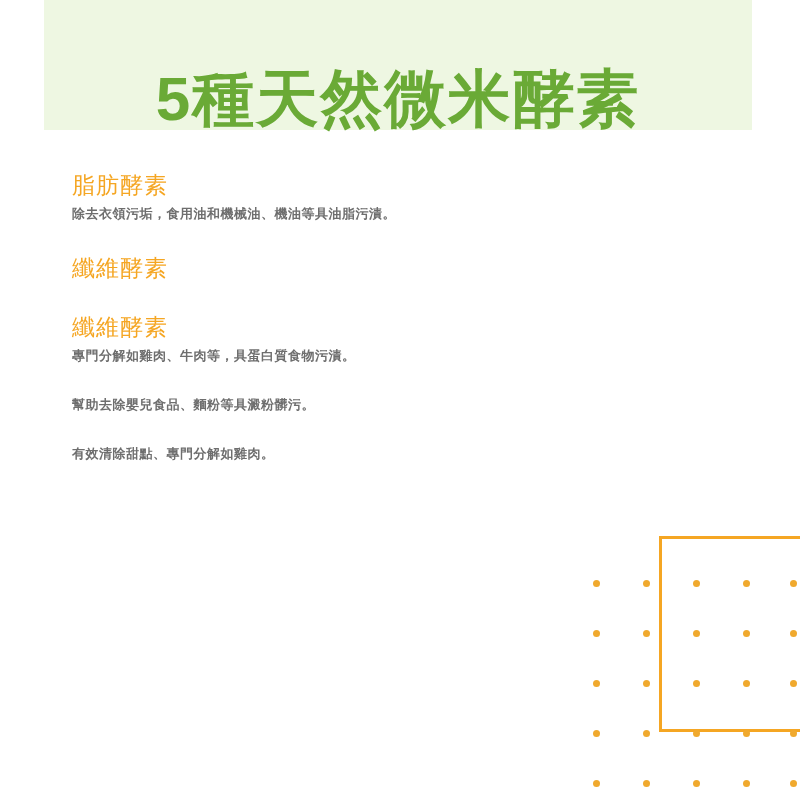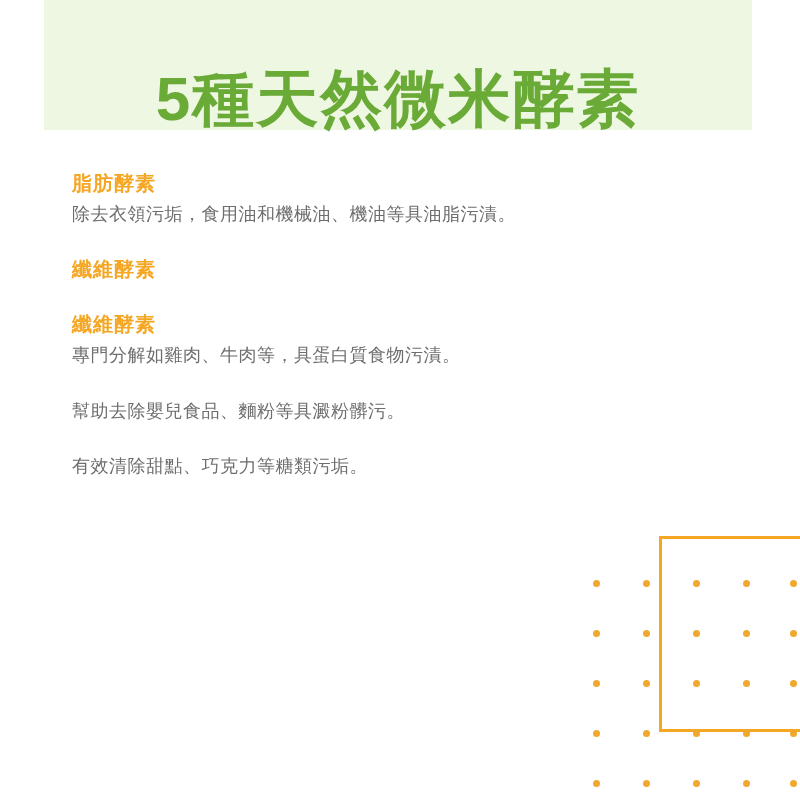--- a/index.html
+++ b/index.html
@@ -76,33 +76,34 @@
     height: 670px;
     padding: 42px 0 0 72px;
     box-sizing: border-box;
   }
   .enzyme-item {
     margin-bottom: 32px;
     position: relative;
     z-index: 2;
   }
   .enzyme-title {
-    font-size: 20px;
-    font-weight: bold;
+    font-size: 23px;
+    font-weight: normal;
     color: #f5a623;
     line-height: 1.15;
     margin: 0 0 8px 0;
     letter-spacing: 1px;
   }
   .enzyme-desc {
-    font-size: 18px;
+    font-size: 13px;
     color: #6e6e6e;
     line-height: 1.3;
     margin: 0;
     letter-spacing: 0.5px;
+    font-weight: bold;
   }
 </style>
 </head>
 <body>
 
 <div class="page">
 
   <div class="header-band">
     <div class="header-title">5種天然微米酵素</div>
   </div>
@@ -155,17 +156,17 @@
     <div class="enzyme-item">
       <p class="enzyme-title">纖維酵素</p>
       <p class="enzyme-desc">專門分解如雞肉、牛肉等，具蛋白質食物污漬。</p>
     </div>
 
     <div class="enzyme-item">
       <p class="enzyme-desc">幫助去除嬰兒食品、麵粉等具澱粉髒污。</p>
     </div>
 
     <div class="enzyme-item">
-      <p class="enzyme-desc">有效清除甜點、巧克力等糖類污垢。</p>
+      <p class="enzyme-desc">有效清除甜點、專門分解如雞肉。</p>
     </div>
 
   </div>
 </div>
 
 </body></html>

